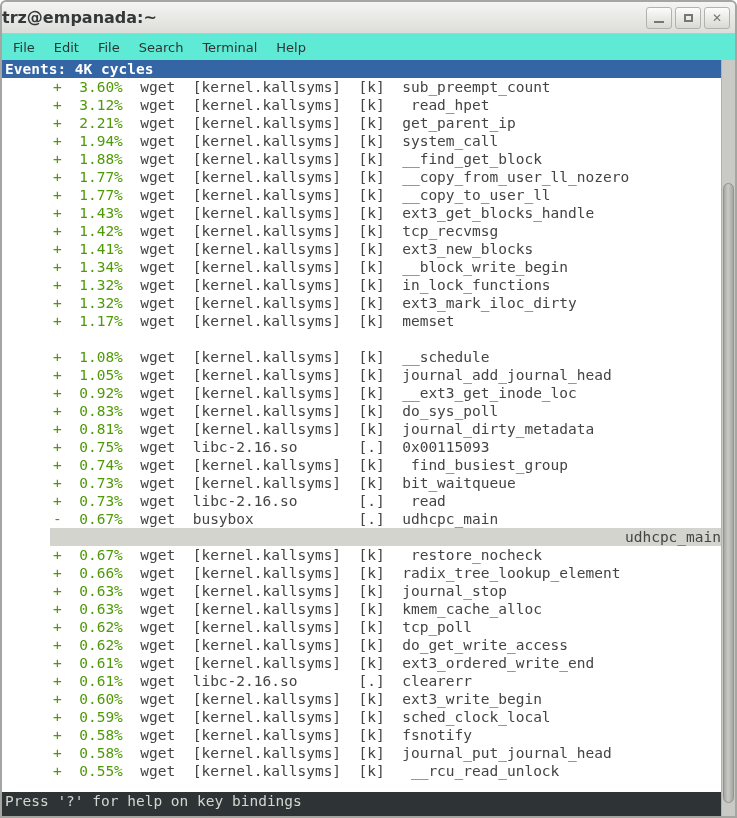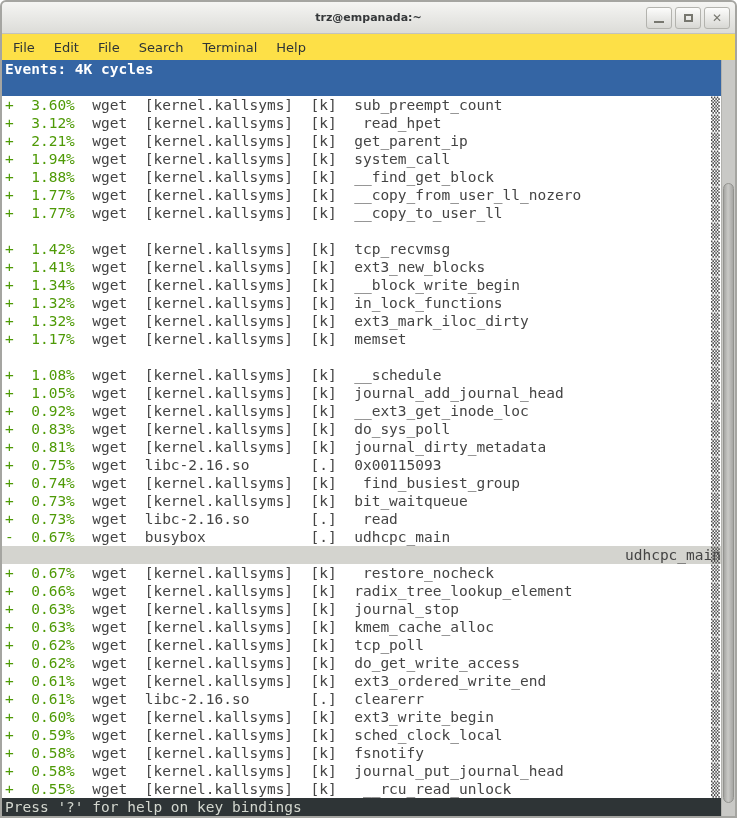--- a/index.html
+++ b/index.html
@@ -23,58 +23,58 @@
   }
   .titlebar{
     height:32px;flex:0 0 32px;
     background:linear-gradient(to bottom,#f5f5f3,#dcdcd8);
     border-bottom:1px solid #c2c2be;
     display:flex;align-items:center;
     position:relative;
     border-radius:4px 4px 0 0;
   }
   .title{
-    position:absolute;left:0;right:0;text-align:center;
-    font-size:11px;font-weight:bold;color:#35383a;
+    position:absolute;left:0;right:0;
+    font-size:16px;font-weight:bold;color:#35383a;
   }
   .winbuttons{position:absolute;right:5px;top:5px;display:flex;gap:3px;}
   .wbtn{
     width:26px;height:22px;border-radius:3px;
     border:1px solid #b3b3ae;
     background:linear-gradient(to bottom,#fcfcfb,#d8d8d4);
     display:flex;align-items:center;justify-content:center;
     cursor:default;
   }
   .glyph-min{width:10px;height:2px;background:#77776f;margin-top:8px;}
   .glyph-max{width:9px;height:8px;border:2px solid #77776f;}
   .glyph-close{font-size:12px;font-weight:bold;color:#77776f;line-height:1;}
   .menubar{
     height:26px;flex:0 0 26px;
-    background:#fde047;
+    background:#5eead4;
     display:flex;align-items:center;
     padding-left:10px;gap:17px;
     font-size:13px;color:#2e3436;
   }
   .menu-item{padding:2px 1px;}
   .term{
     flex:1 1 auto;
     position:relative;
     background:#ffffff;
     font-family:"DejaVu Sans Mono","Liberation Mono",monospace;
     font-size:14.5px;
     display:flex;flex-direction:column;
   }
   .term-left{width:719px;display:flex;flex-direction:column;height:100%;}
   .term-header{
-    height:36px;line-height:18px;
+    height:18px;line-height:18px;
     background:var(--header_blue);
     color:#ffffff;font-weight:bold;
     padding-left:3px;white-space:pre;
   }
-  .rows{flex:1 1 auto;}
+  .rows{flex:1 1 auto;margin-left:48px;}
   .trow{
     height:18px;line-height:18px;
     position:relative;white-space:pre;
     color:var(--term_fg);
   }
   .trow.selected{background:var(--selection_gray);text-align:right;}
   .line{padding-left:3px;}
   .green{color:var(--percent_green);}
   .mark{
     position:absolute;left:709px;top:0;
@@ -131,21 +131,21 @@
     <div class="term-left">
       <div class="term-header">Events: 4K cycles</div>
       <div class="rows" id="term-rows">
           <div class="trow"><span class="line"><span class="green">+  3.60%</span><span>  wget  [kernel.kallsyms]  [k]  sub_preempt_count</span></span><span class="mark">▒</span></div>
           <div class="trow"><span class="line"><span class="green">+  3.12%</span><span>  wget  [kernel.kallsyms]  [k]   read_hpet</span></span><span class="mark">▒</span></div>
           <div class="trow"><span class="line"><span class="green">+  2.21%</span><span>  wget  [kernel.kallsyms]  [k]  get_parent_ip</span></span><span class="mark">▒</span></div>
           <div class="trow"><span class="line"><span class="green">+  1.94%</span><span>  wget  [kernel.kallsyms]  [k]  system_call</span></span><span class="mark">▒</span></div>
           <div class="trow"><span class="line"><span class="green">+  1.88%</span><span>  wget  [kernel.kallsyms]  [k]  __find_get_block</span></span><span class="mark">▒</span></div>
           <div class="trow"><span class="line"><span class="green">+  1.77%</span><span>  wget  [kernel.kallsyms]  [k]  __copy_from_user_ll_nozero</span></span><span class="mark">▒</span></div>
           <div class="trow"><span class="line"><span class="green">+  1.77%</span><span>  wget  [kernel.kallsyms]  [k]  __copy_to_user_ll</span></span><span class="mark">▒</span></div>
-          <div class="trow"><span class="mark">▒</span></div>
+          <div class="trow"><span class="line"><span class="green">+  1.43%</span><span>  wget  [kernel.kallsyms]  [k]  ext3_get_blocks_handle</span></span><span class="mark">▒</span></div>
           <div class="trow"><span class="line"><span class="green">+  1.42%</span><span>  wget  [kernel.kallsyms]  [k]  tcp_recvmsg</span></span><span class="mark">▒</span></div>
           <div class="trow"><span class="line"><span class="green">+  1.41%</span><span>  wget  [kernel.kallsyms]  [k]  ext3_new_blocks</span></span><span class="mark">▒</span></div>
           <div class="trow"><span class="line"><span class="green">+  1.34%</span><span>  wget  [kernel.kallsyms]  [k]  __block_write_begin</span></span><span class="mark">▒</span></div>
           <div class="trow"><span class="line"><span class="green">+  1.32%</span><span>  wget  [kernel.kallsyms]  [k]  in_lock_functions</span></span><span class="mark">▒</span></div>
           <div class="trow"><span class="line"><span class="green">+  1.32%</span><span>  wget  [kernel.kallsyms]  [k]  ext3_mark_iloc_dirty</span></span><span class="mark">▒</span></div>
           <div class="trow"><span class="line"><span class="green">+  1.17%</span><span>  wget  [kernel.kallsyms]  [k]  memset</span></span><span class="mark">▒</span></div>
           <div class="trow"><span class="mark">▒</span></div>
           <div class="trow"><span class="line"><span class="green">+  1.08%</span><span>  wget  [kernel.kallsyms]  [k]  __schedule</span></span><span class="mark">▒</span></div>
           <div class="trow"><span class="line"><span class="green">+  1.05%</span><span>  wget  [kernel.kallsyms]  [k]  journal_add_journal_head</span></span><span class="mark">▒</span></div>
           <div class="trow"><span class="line"><span class="green">+  0.92%</span><span>  wget  [kernel.kallsyms]  [k]  __ext3_get_inode_loc</span></span><span class="mark">▒</span></div>

